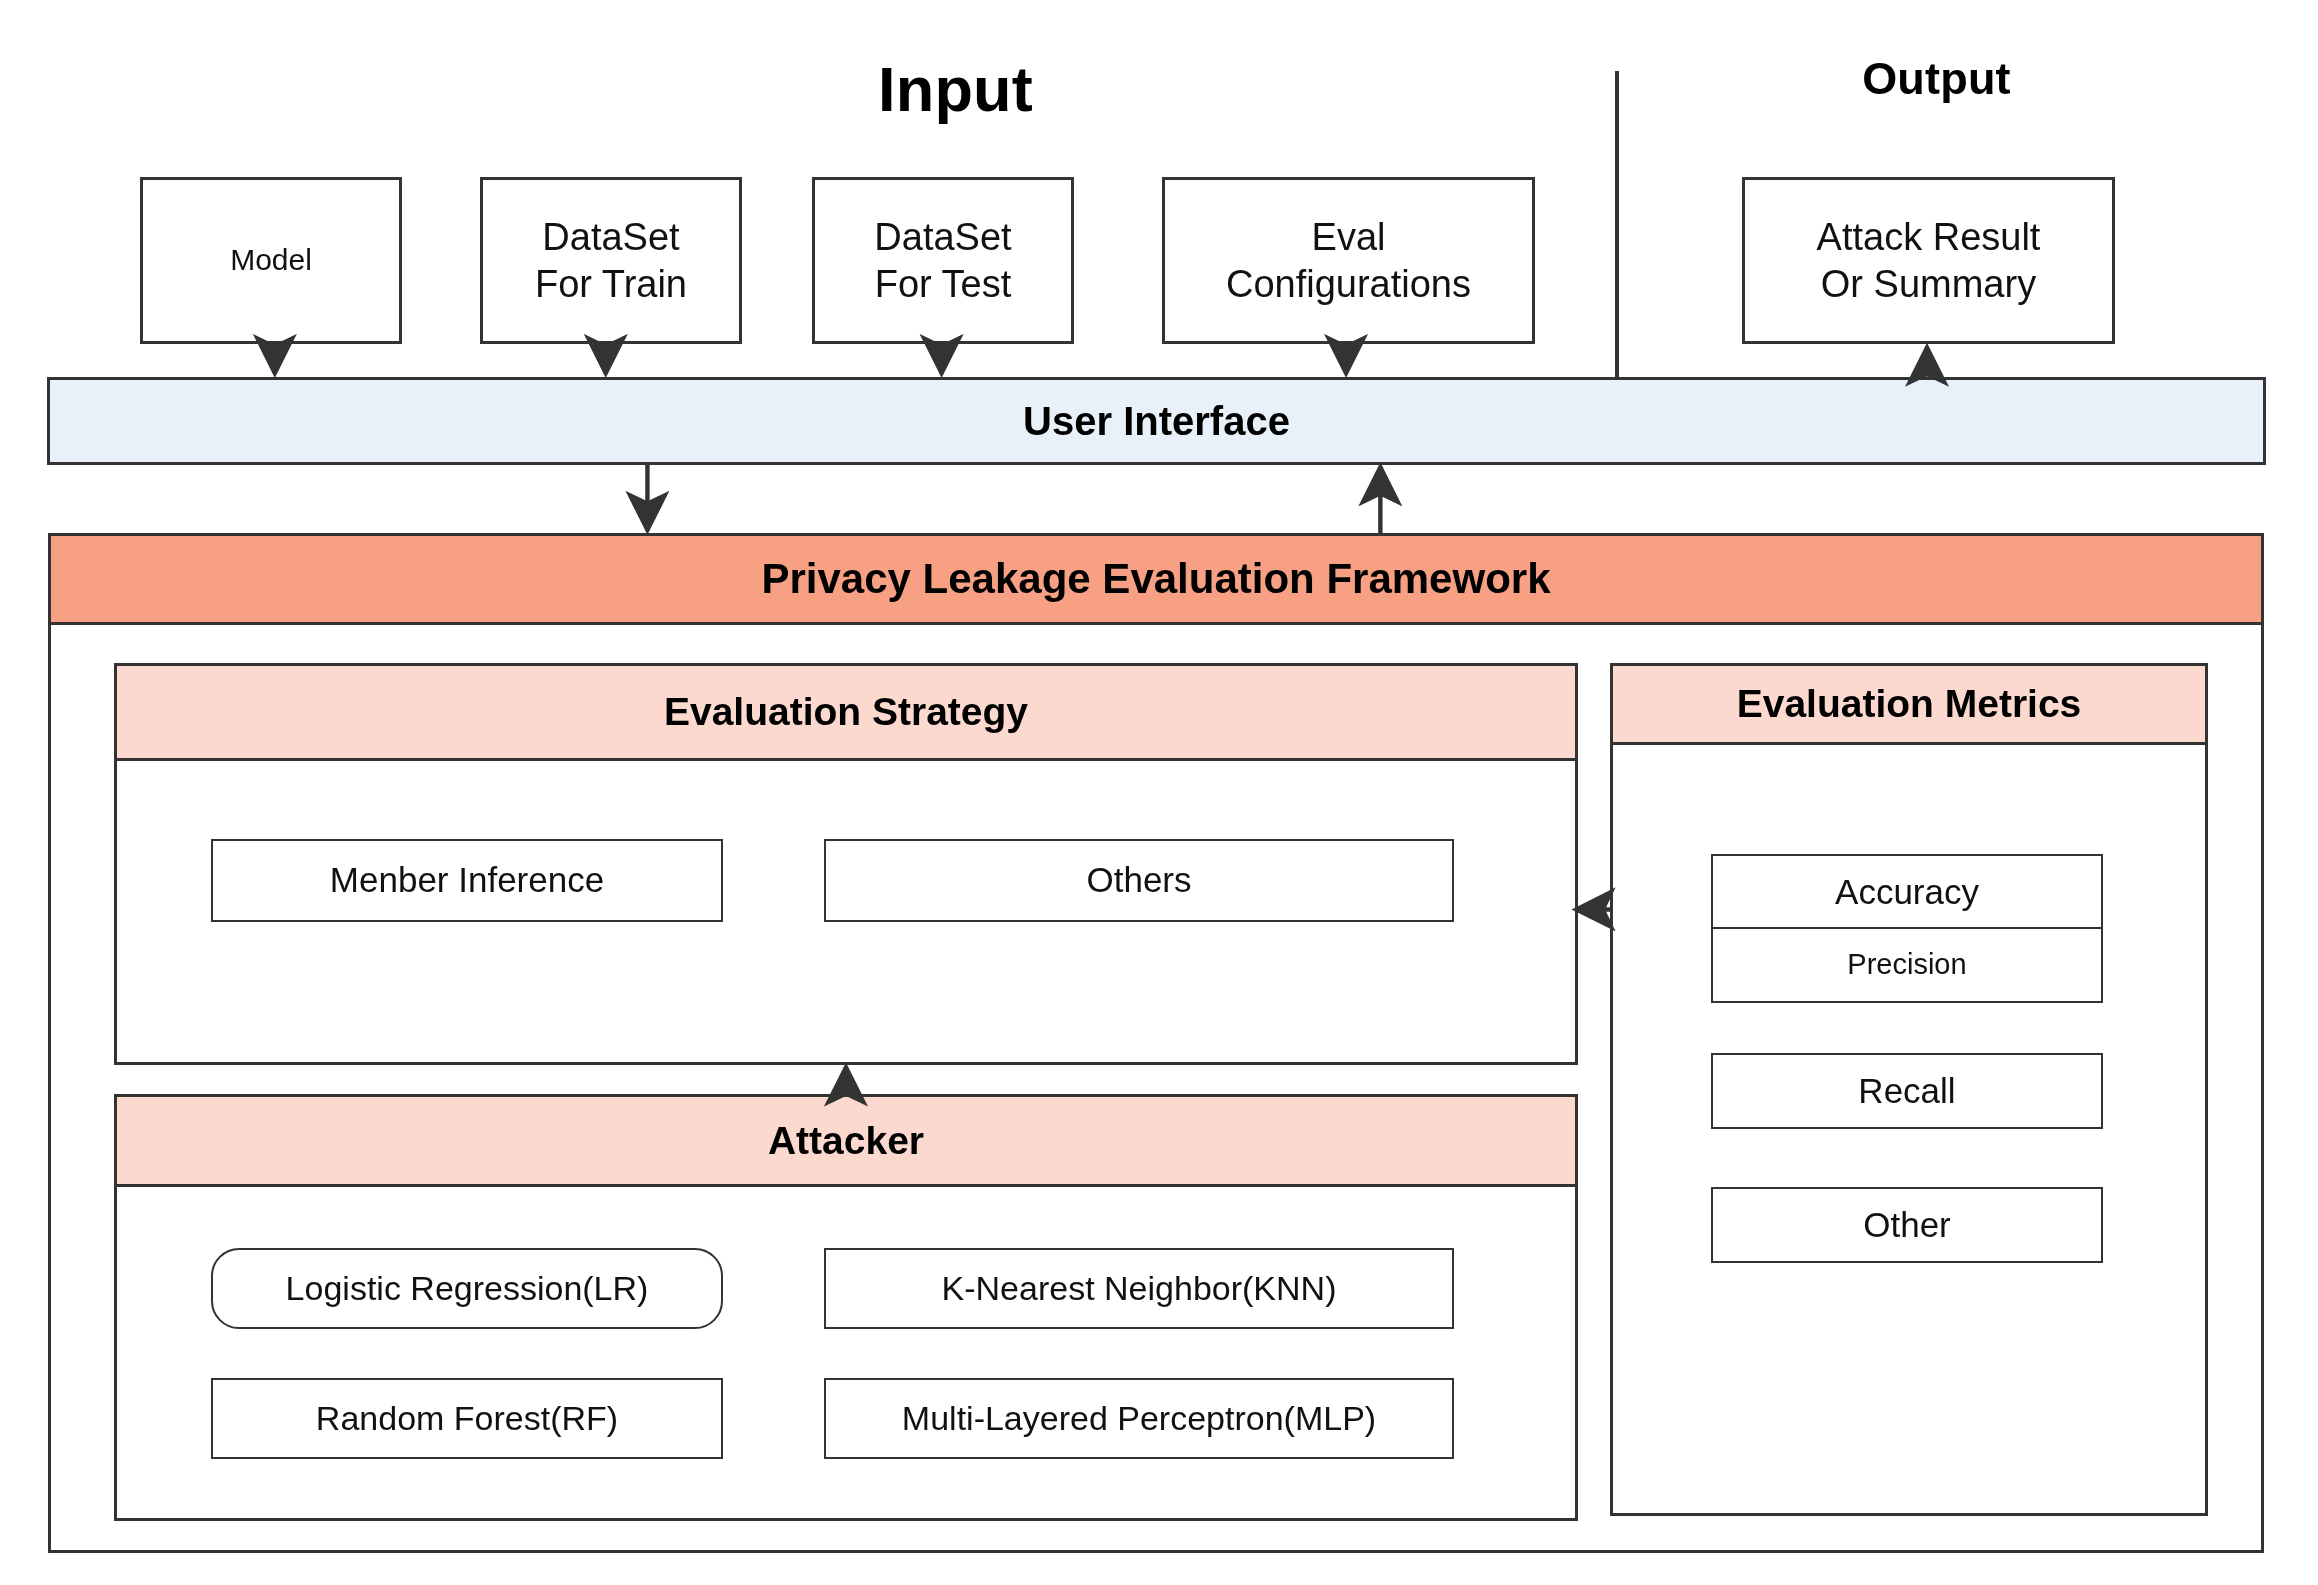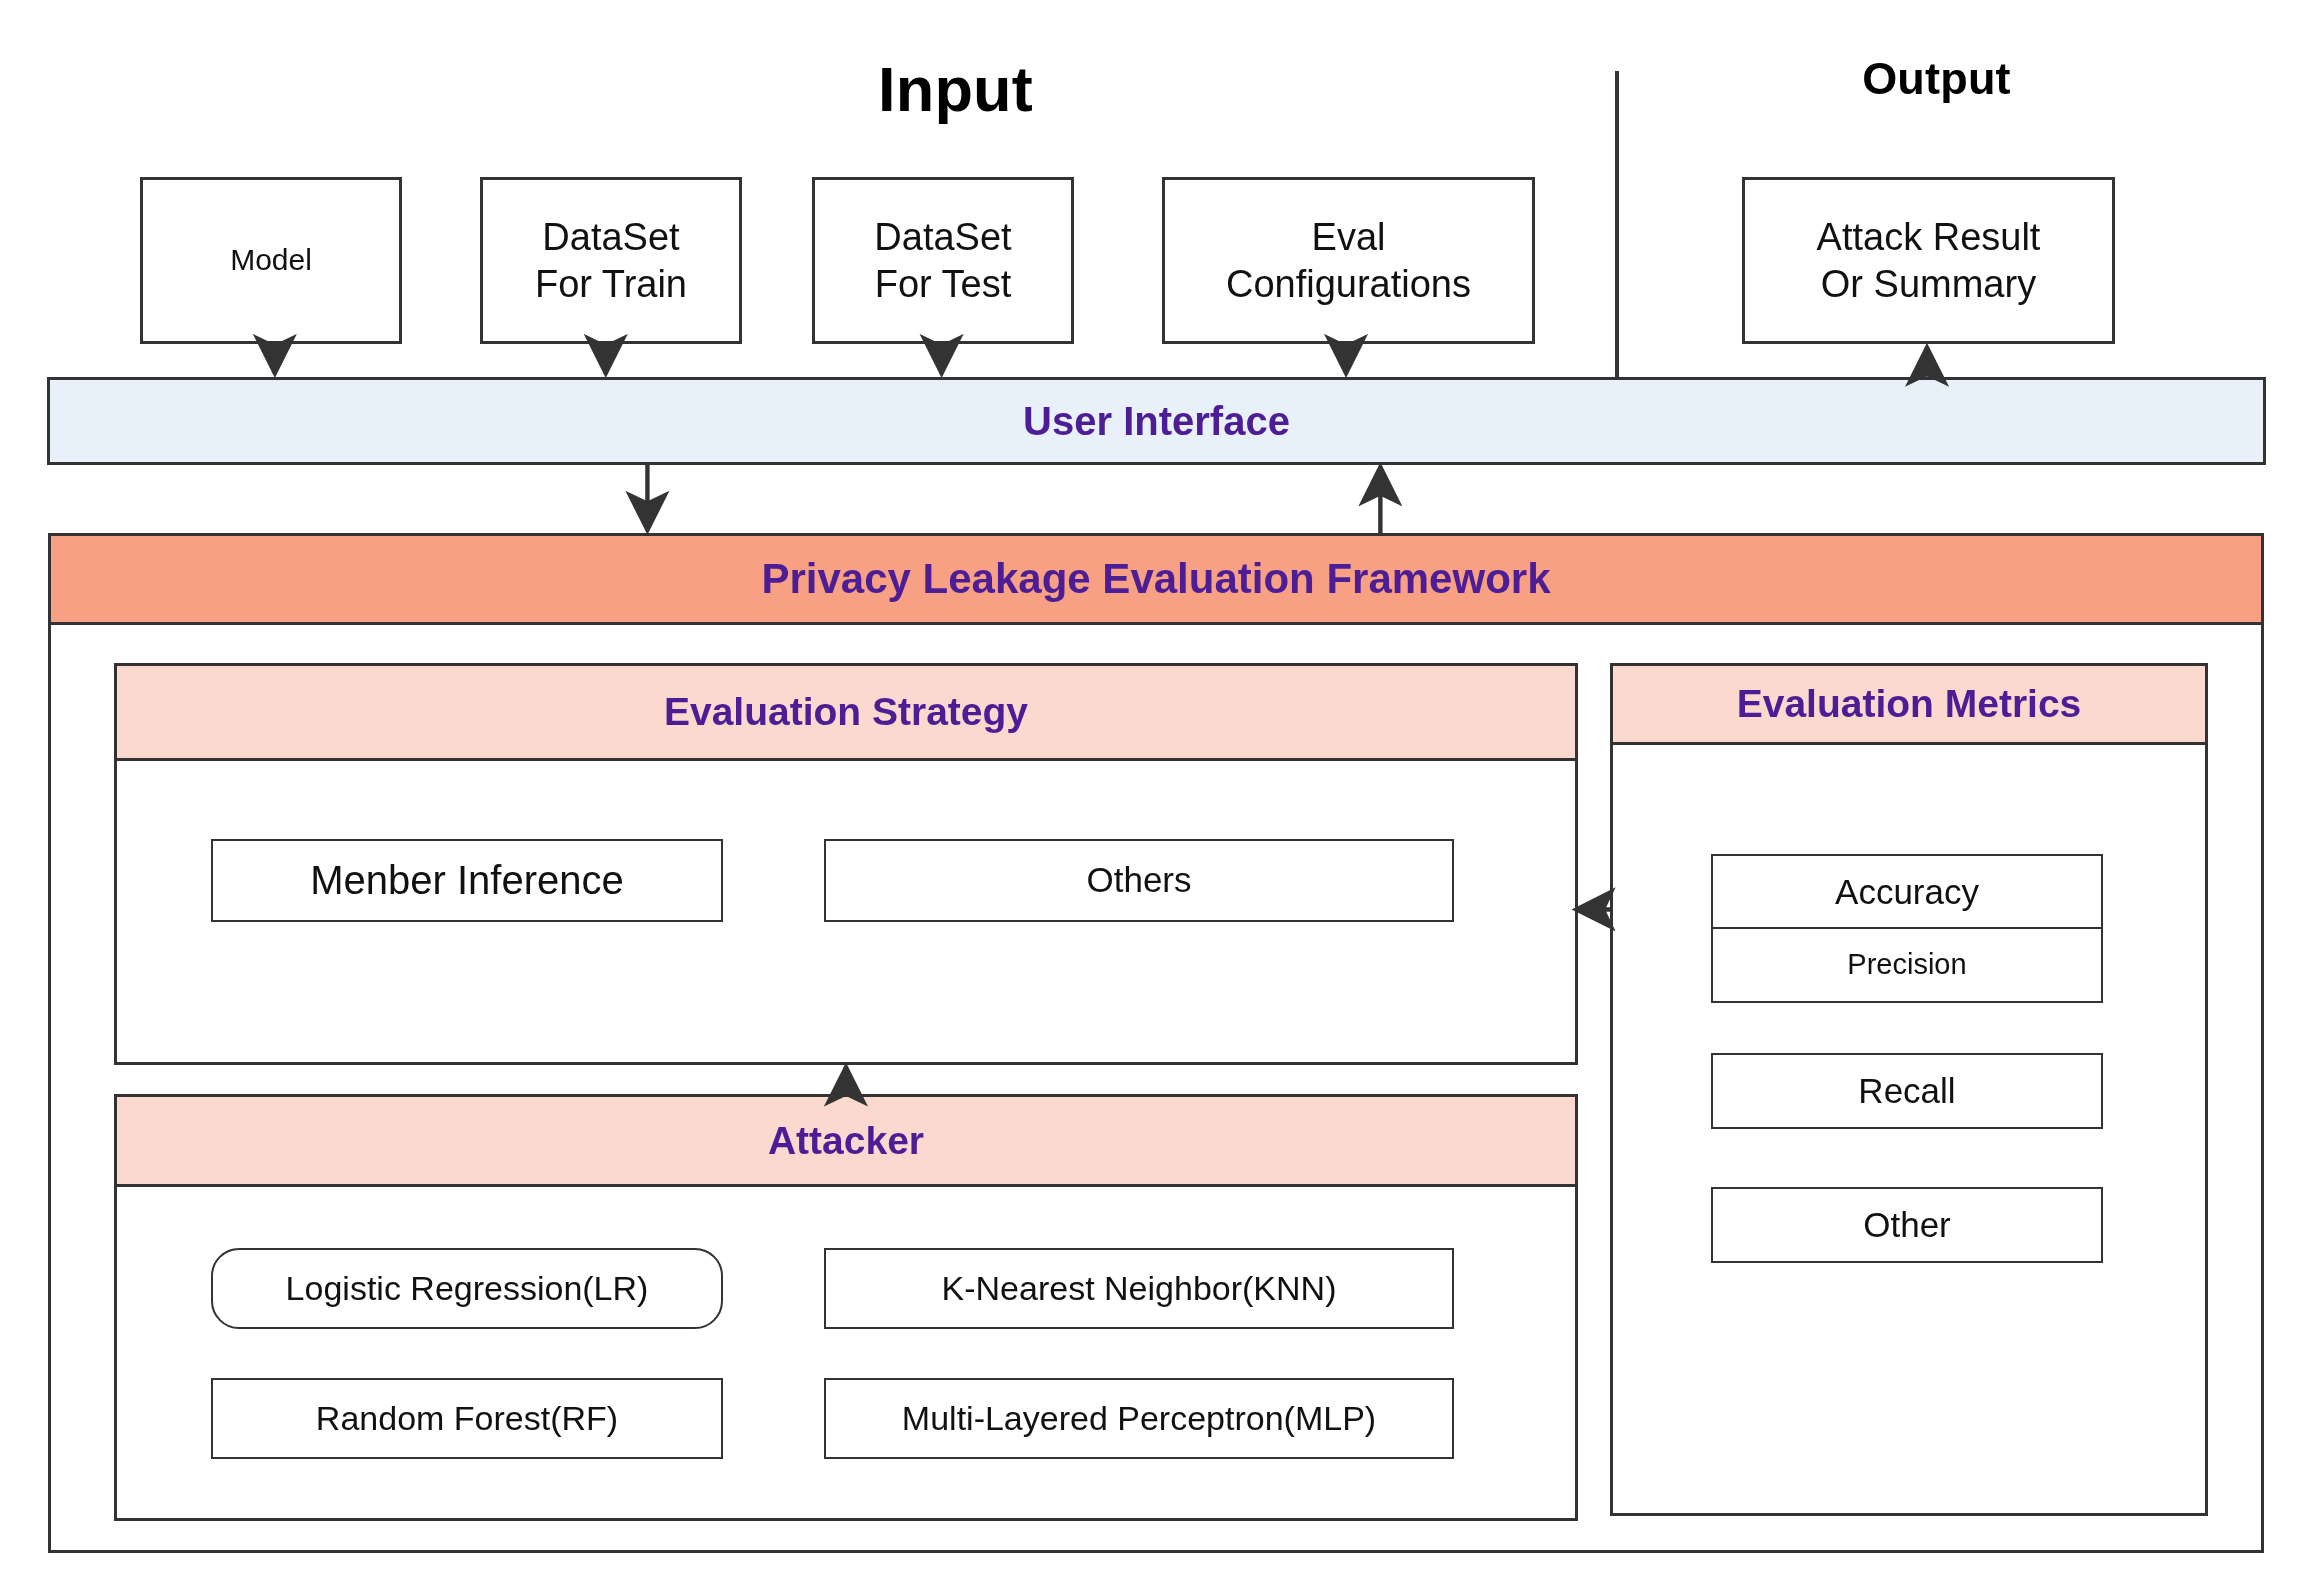--- a/index.html
+++ b/index.html
@@ -50,21 +50,21 @@
 
   
   .banner{
     position:absolute;
     box-sizing:border-box;
     border:3.4px solid #333333;
     display:flex;
     align-items:center;
     justify-content:center;
     font-weight:bold;
-    color:#4c1d95;
+    color:#000000;
   }
   .ui-bar{background:#e8f0fa;}
   .fw-bar{background:#f8a083;}
   .panel-head{background:#fbd9cf;}
 
   
   .panel{
     position:absolute;
     box-sizing:border-box;
     border:3.4px solid #333333;
@@ -123,21 +123,21 @@
   <div class="banner fw-bar" style="left:48px; top:533px; width:2216px; height:92px; font-size:42px;">
     <span class="lbl">Privacy Leakage Evaluation Framework</span>
   </div>
 
   <div class="panel" style="left:114px; top:663px; width:1464px; height:402px;"></div>
 
   <div class="banner panel-head" style="left:114px; top:663px; width:1464px; height:98px; font-size:39px;">
     <span class="lbl">Evaluation Strategy</span>
   </div>
 
-  <div class="box thin" style="left:211px; top:839px; width:512px; height:83px; font-size:40px;">
+  <div class="box thin" style="left:211px; top:839px; width:512px; height:83px; font-size:35px;">
     <span class="lbl">Menber Inference</span>
   </div>
 
   <div class="box thin" style="left:824px; top:839px; width:630px; height:83px; font-size:35px;">
     <span class="lbl">Others</span>
   </div>
 
   <div class="panel" style="left:114px; top:1094px; width:1464px; height:427px;"></div>
 
   <div class="banner panel-head" style="left:114px; top:1094px; width:1464px; height:93px; font-size:39px;">

